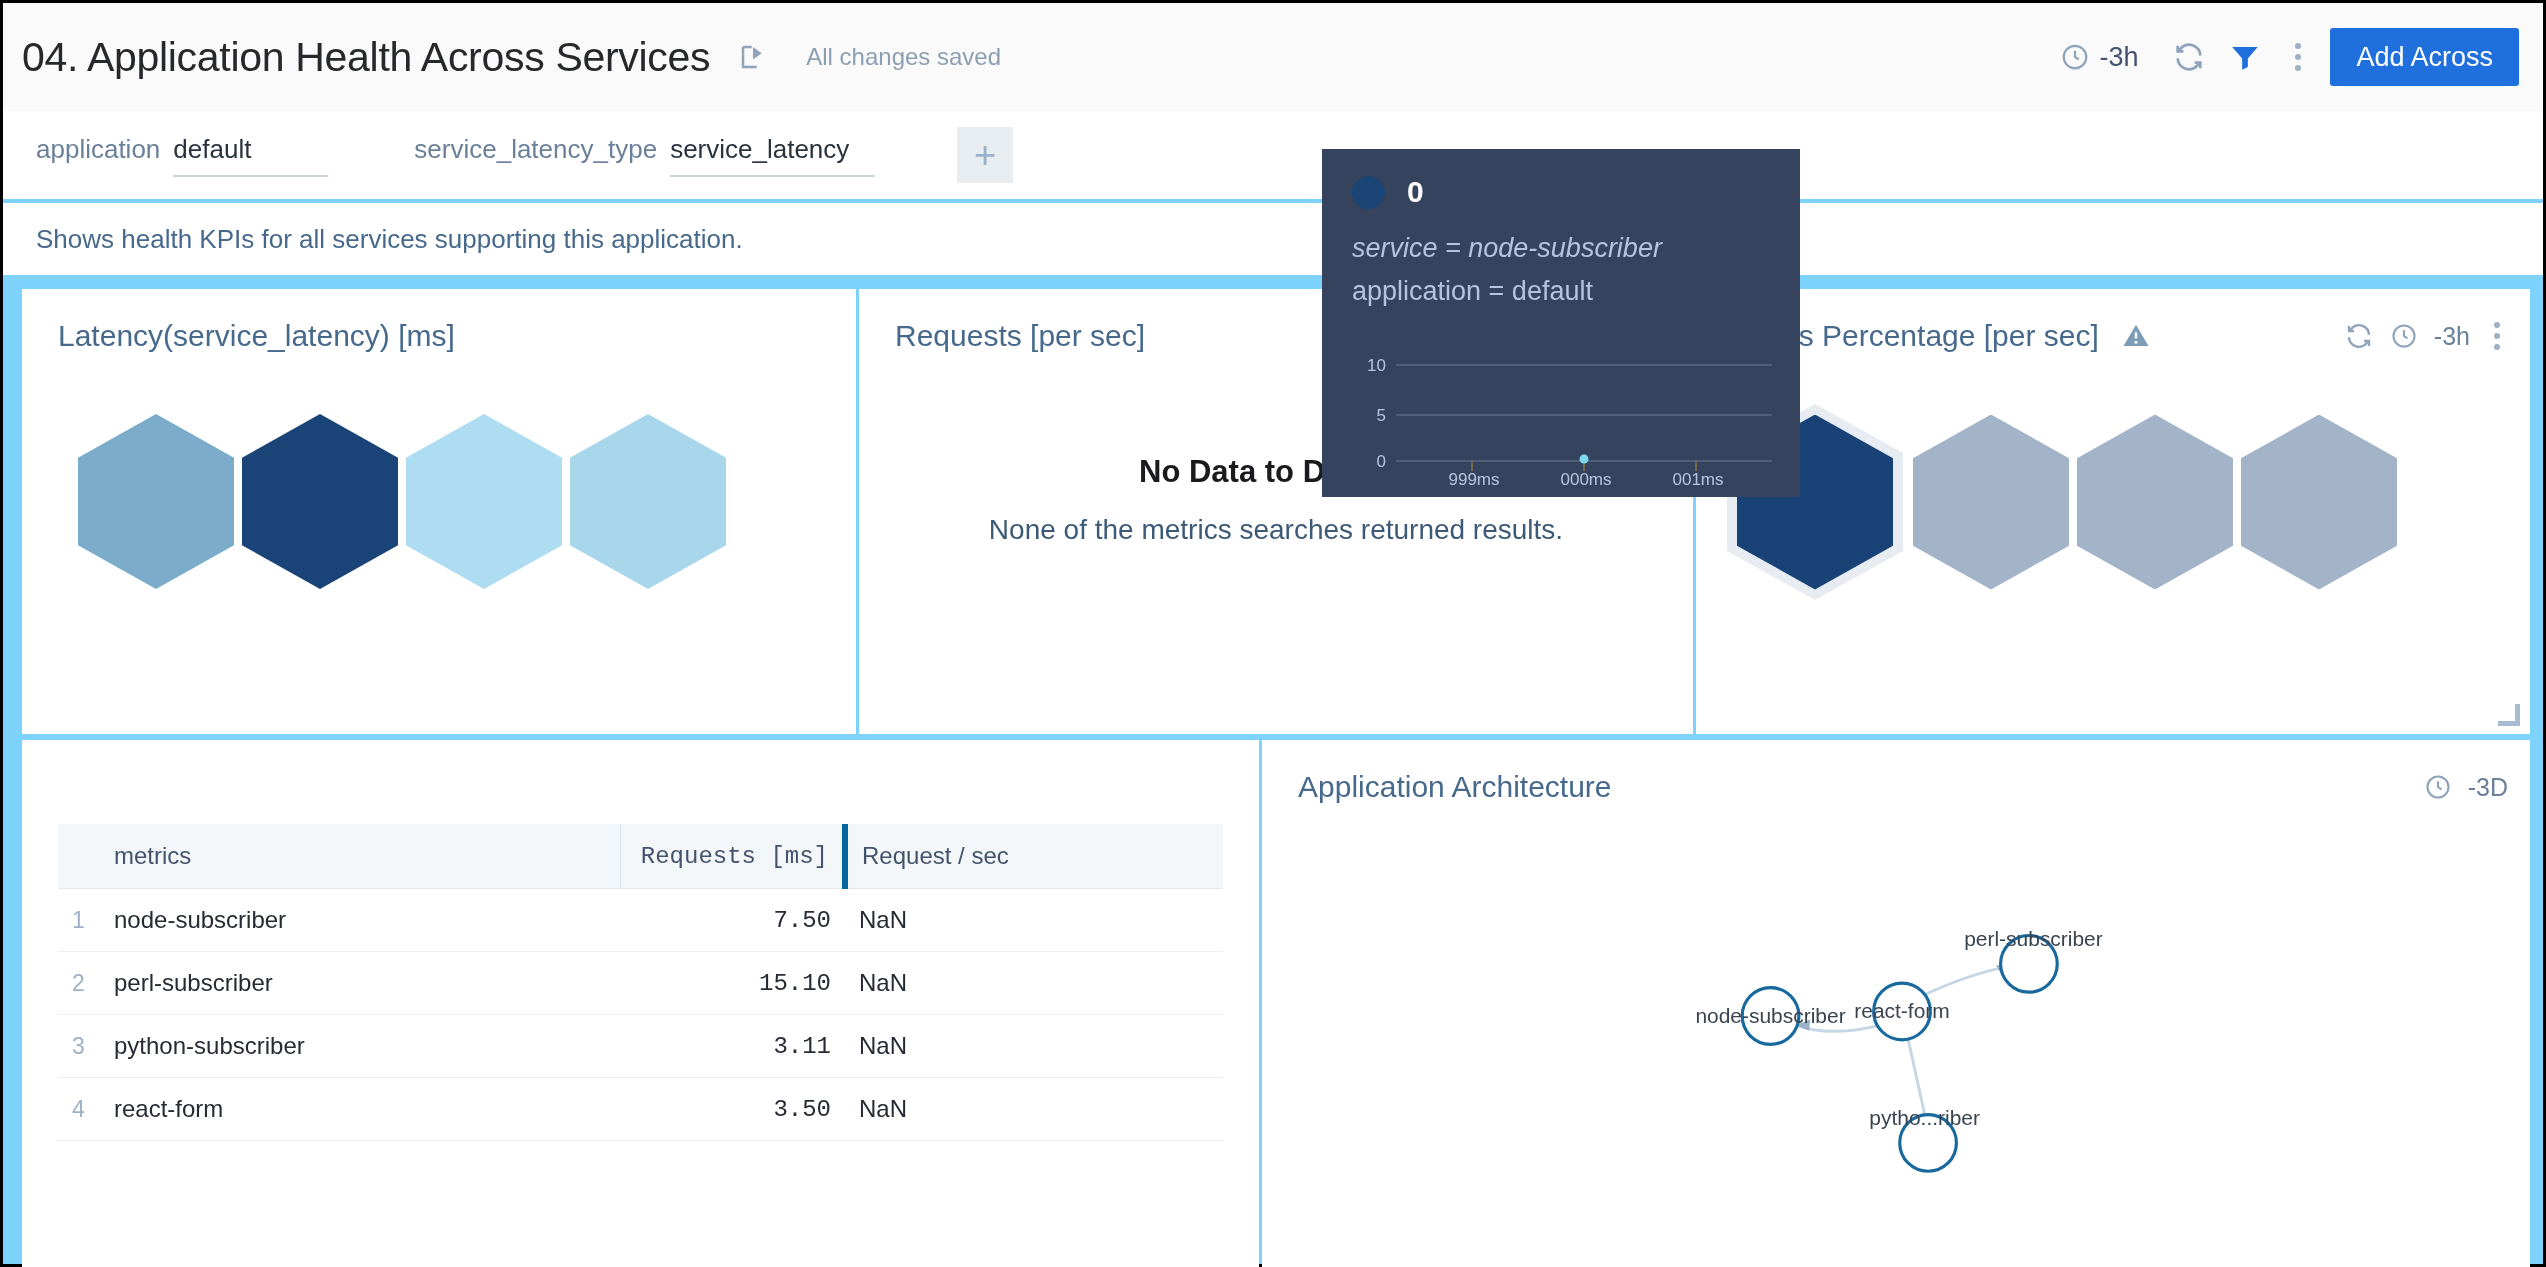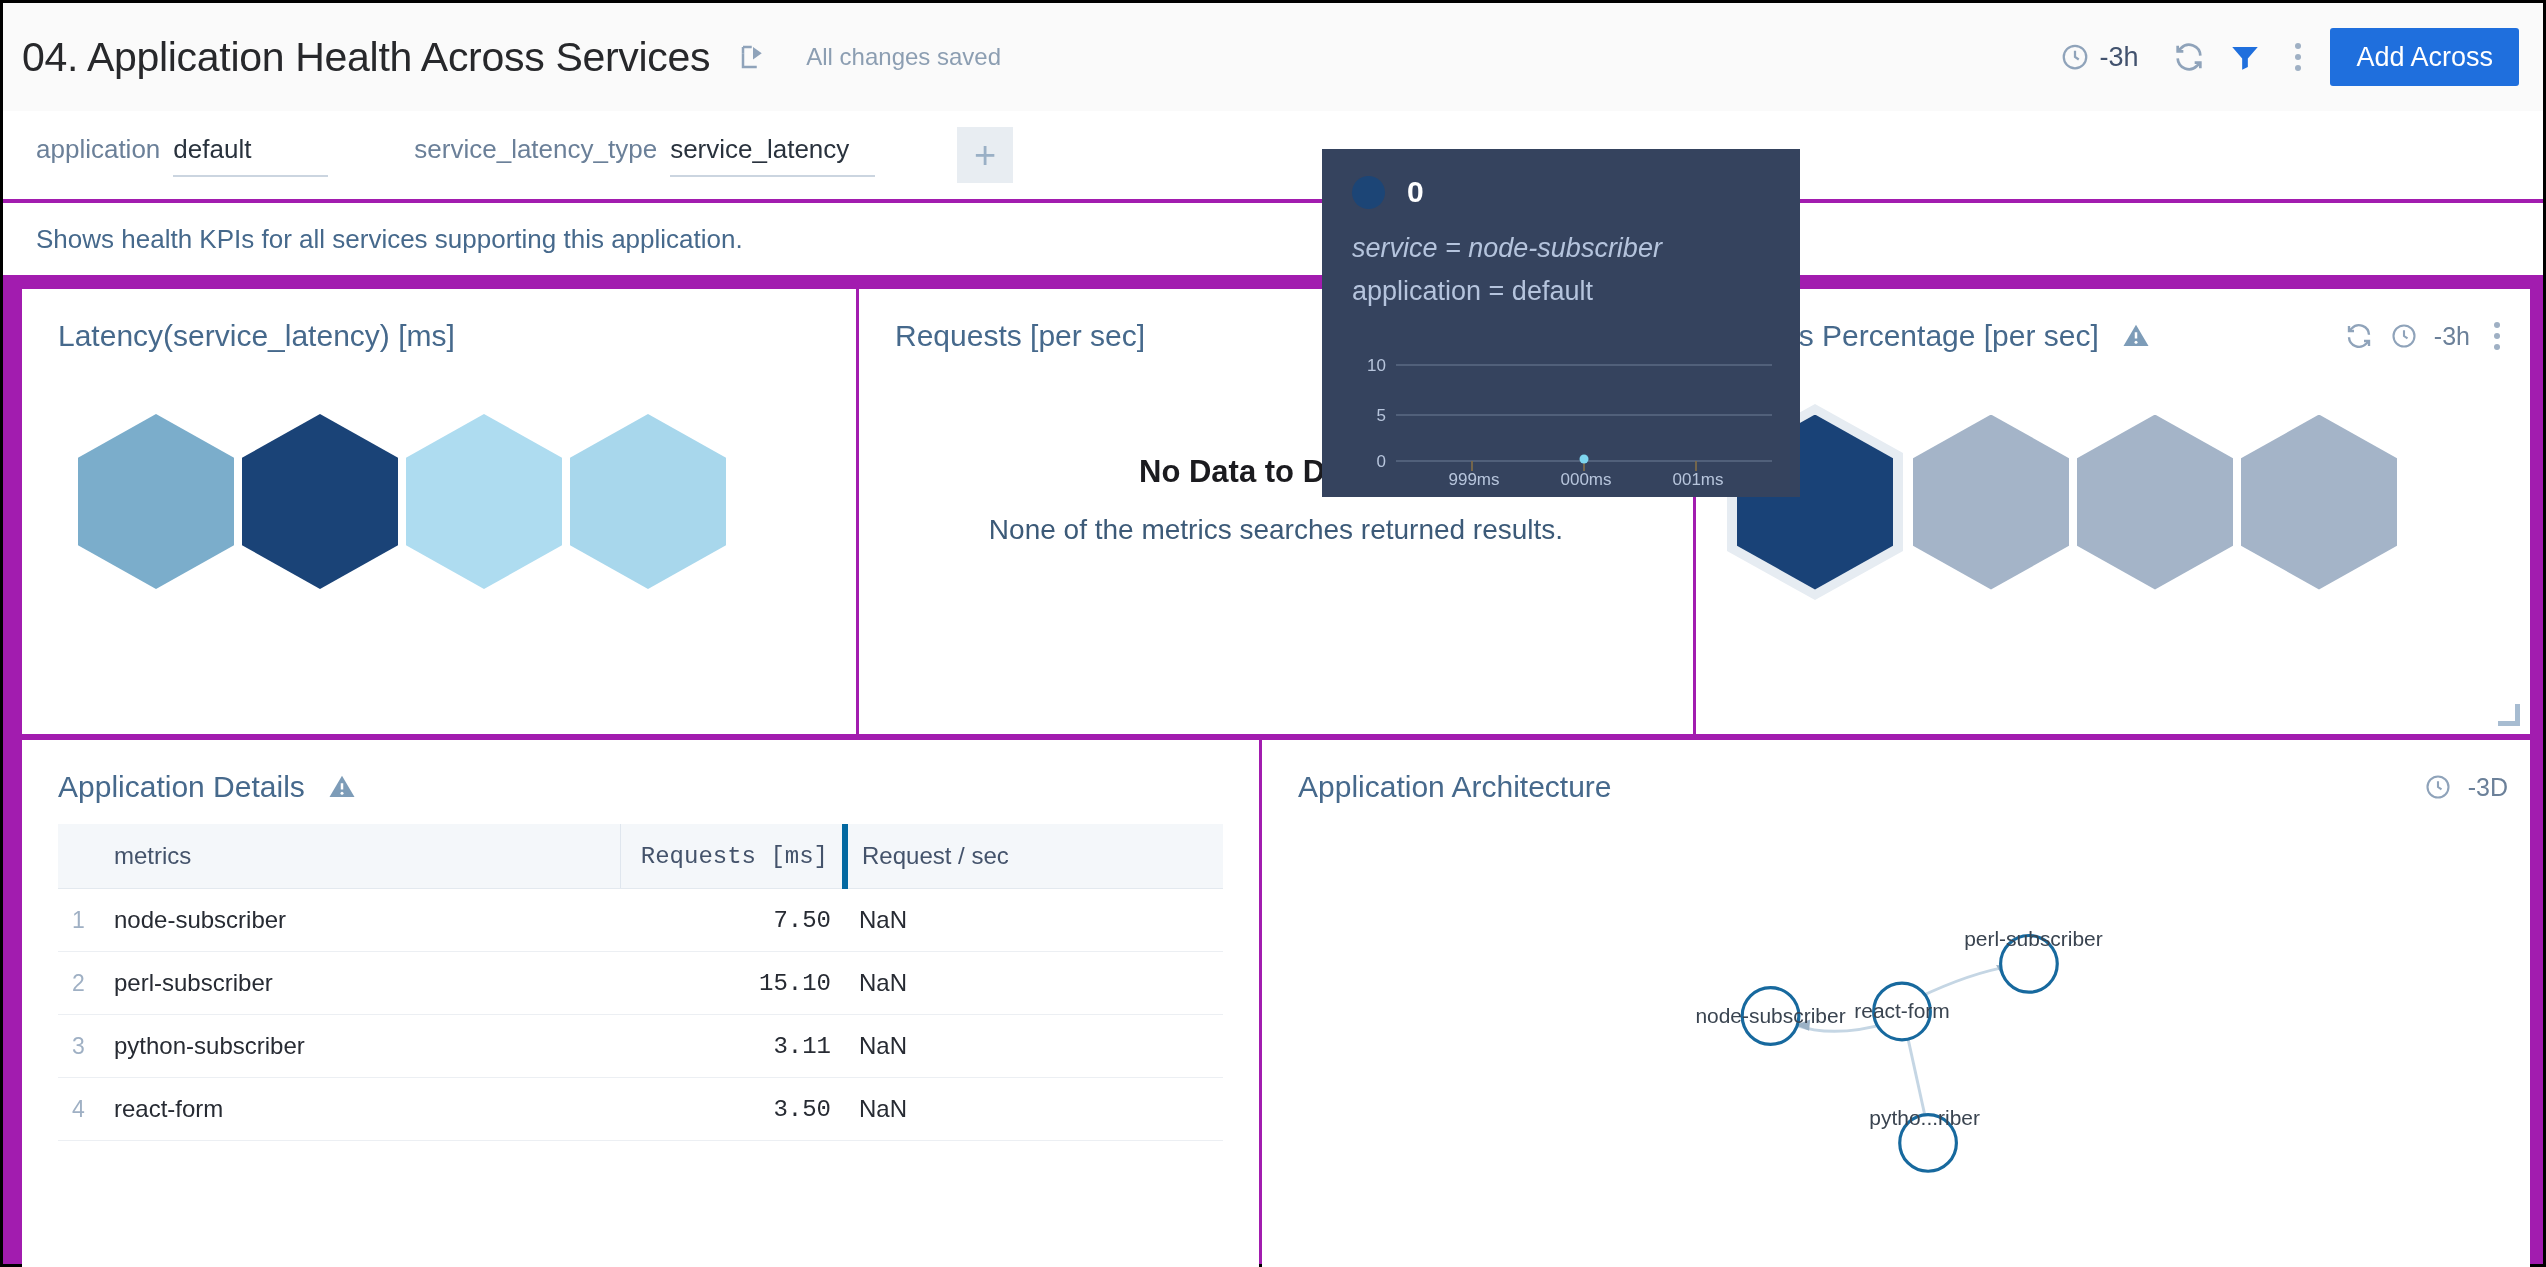--- a/index.html
+++ b/index.html
@@ -5,21 +5,21 @@
   * { box-sizing: border-box; margin: 0; padding: 0; }
   html, body {
     width: 2546px; height: 1267px;
     font-family: "Liberation Sans", sans-serif;
     background: #ffffff;
     overflow: hidden;
   }
   #root {
     position: relative;
     width: 2546px; height: 1267px;
-    background: #a21caf;
+    background: #7dd3fc;
     border: 3px solid #000000;
   }
 
   
   .titlebar {
     position: absolute; left: 0; top: 0; right: 0; height: 108px;
     background: #fafafa;
     display: flex; align-items: center;
   }
   .dash-title {
@@ -297,30 +297,20 @@
       </div>
       <div class="hex" id="ehex1" style="margin-left: 12px; background: rgb(164, 180, 200);"></div>
       <div class="hex" id="ehex2" style="background: rgb(164, 180, 200);"></div>
       <div class="hex" id="ehex3" style="background: rgb(164, 180, 200);"></div>
     </div>
 
     <div class="resize-h"></div>
   </div>
 
   <div class="panel" style="left:19px; top:737px; width:1237px; height:527px;">
-    <div class="phead">
-      <div class="ptitle">Application Details</div>
-      <div class="warn-ic">
-        <svg width="30" height="30" viewBox="0 0 24 24">
-          <path d="M12 3 L22 20 H2 Z" fill="#7d9cb8"></path>
-          <path d="M12 9v5" stroke="#ffffff" stroke-width="2"></path>
-          <circle cx="12" cy="17" r="1.2" fill="#ffffff"></circle>
-        </svg>
-      </div>
-    </div>
 
     <div class="tbl">
       <table>
         <thead>
           <tr>
             <th class="idx"></th>
             <th class="svc">metrics</th>
             <th class="lat num">Requests [ms]</th>
             <th class="req">Request / sec</th>
           </tr>

